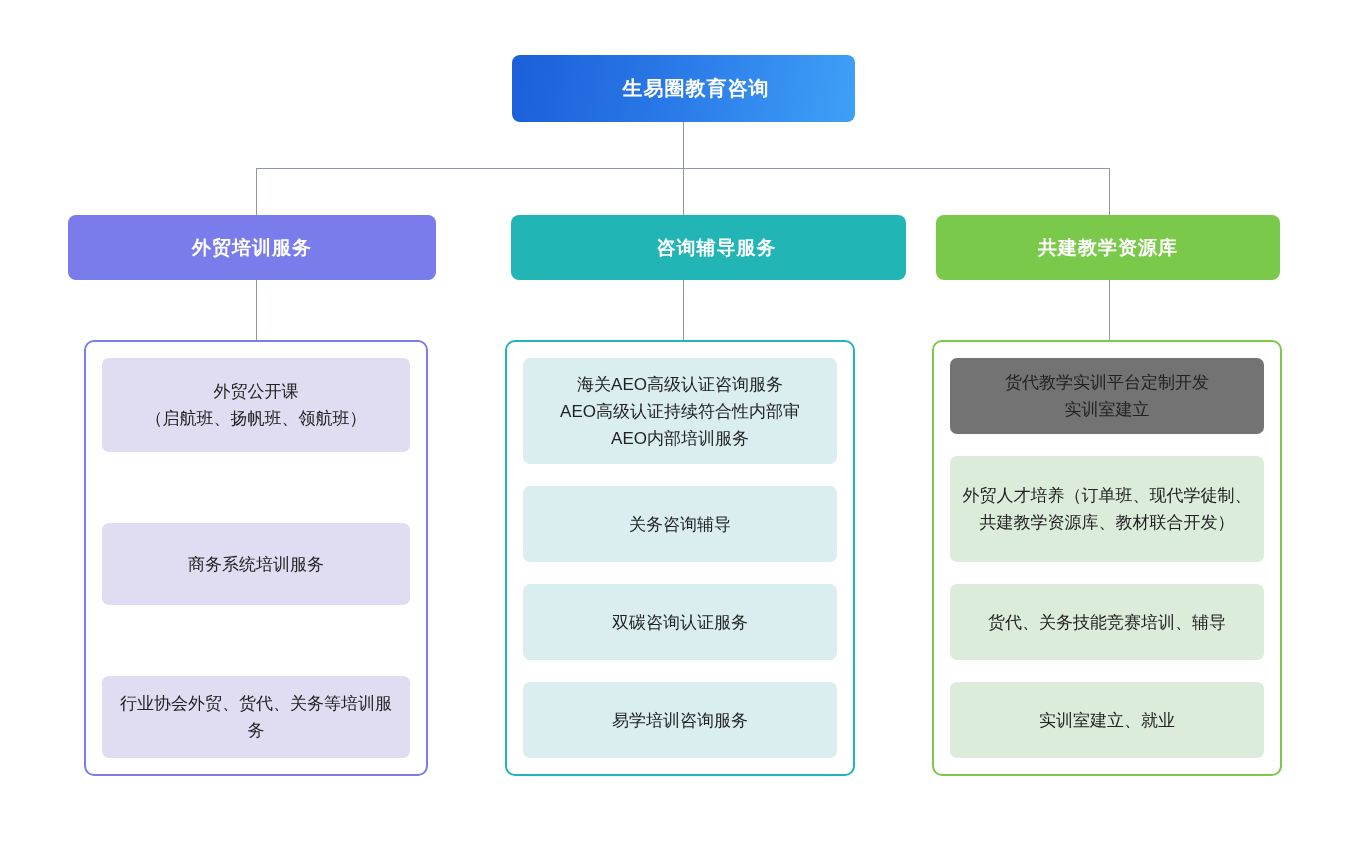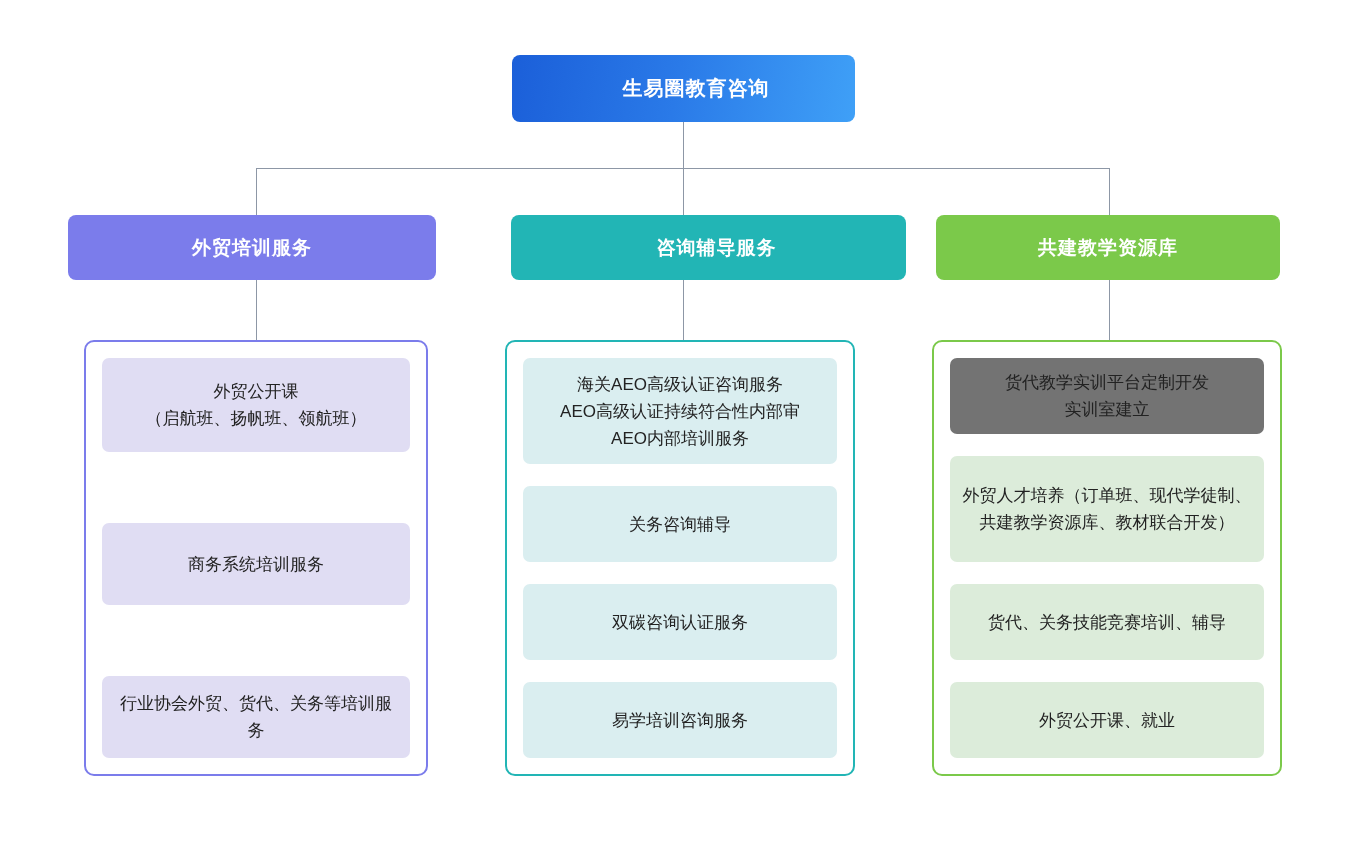--- a/index.html
+++ b/index.html
@@ -139,16 +139,16 @@
     <div class="leaf-item" style="background: rgb(218, 238, 240); height: 76px; min-height: 76px;">双碳咨询认证服务</div>
     <div class="leaf-item" style="background: rgb(218, 238, 240); height: 76px; min-height: 76px;">易学培训咨询服务</div>
   </div>
 
   <div class="branch-header" id="col2-header" style="background: rgb(123, 201, 74);">共建教学资源库</div>
   <div class="branch-body" id="col2-body" style="border-color: rgb(123, 201, 74);">
     <div class="leaf-item" style="background: #737373; height: 76px; min-height: 76px;">货代教学实训平台定制开发
 实训室建立</div>
     <div class="leaf-item" style="background: rgb(220, 236, 218); height: 106px; min-height: 106px;">外贸人才培养（订单班、现代学徒制、共建教学资源库、教材联合开发）</div>
     <div class="leaf-item" style="background: rgb(220, 236, 218); height: 76px; min-height: 76px;">货代、关务技能竞赛培训、辅导</div>
-    <div class="leaf-item" style="background: rgb(220, 236, 218); height: 76px; min-height: 76px;">外贸公开课、就业</div>
+    <div class="leaf-item" style="background: rgb(220, 236, 218); height: 76px; min-height: 76px;">实训室建立、就业</div>
   </div>
 
 </div>
 
 </body></html>

